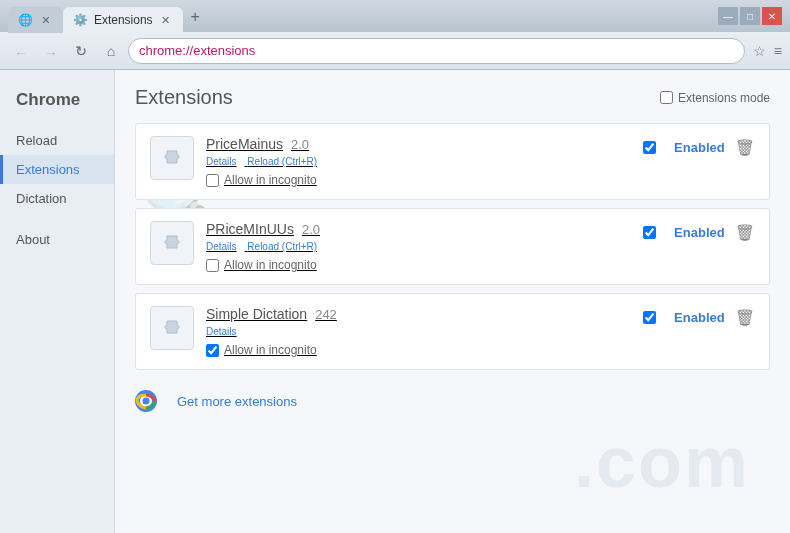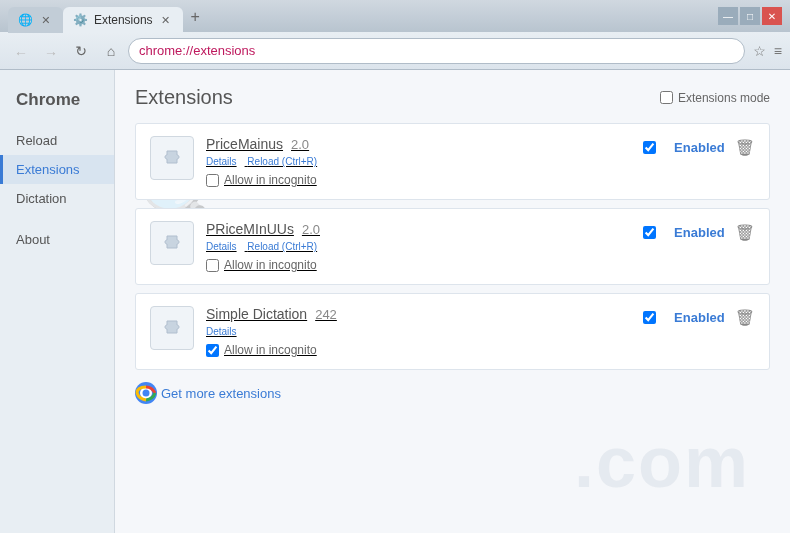--- a/index.html
+++ b/index.html
@@ -193,22 +193,22 @@
 
     .ext-enabled {
       display: flex; align-items: center; gap: 18px;
       color: #3a7bd5; font-size: 13px; font-weight: bold;
     }
     .ext-actions { display: flex; align-items: center; gap: 10px; position: absolute; right: 14px; top: 14px; }
     .ext-delete { color: #888; font-size: 16px; cursor: pointer; }
 
     
     .get-more {
-      display: flex; align-items: center; gap: 4px;
-      margin-top: 12px;
+      display: flex; align-items: center; gap: 20px;
+      margin-top: 20px;
       position: relative; z-index: 1;
     }
     .get-more a { color: #3a7bd5; text-decoration: none; font-size: 13px; }
   </style>
 </head>
 <body>
 
 <div class="browser-frame">
 
   <div class="title-bar">

